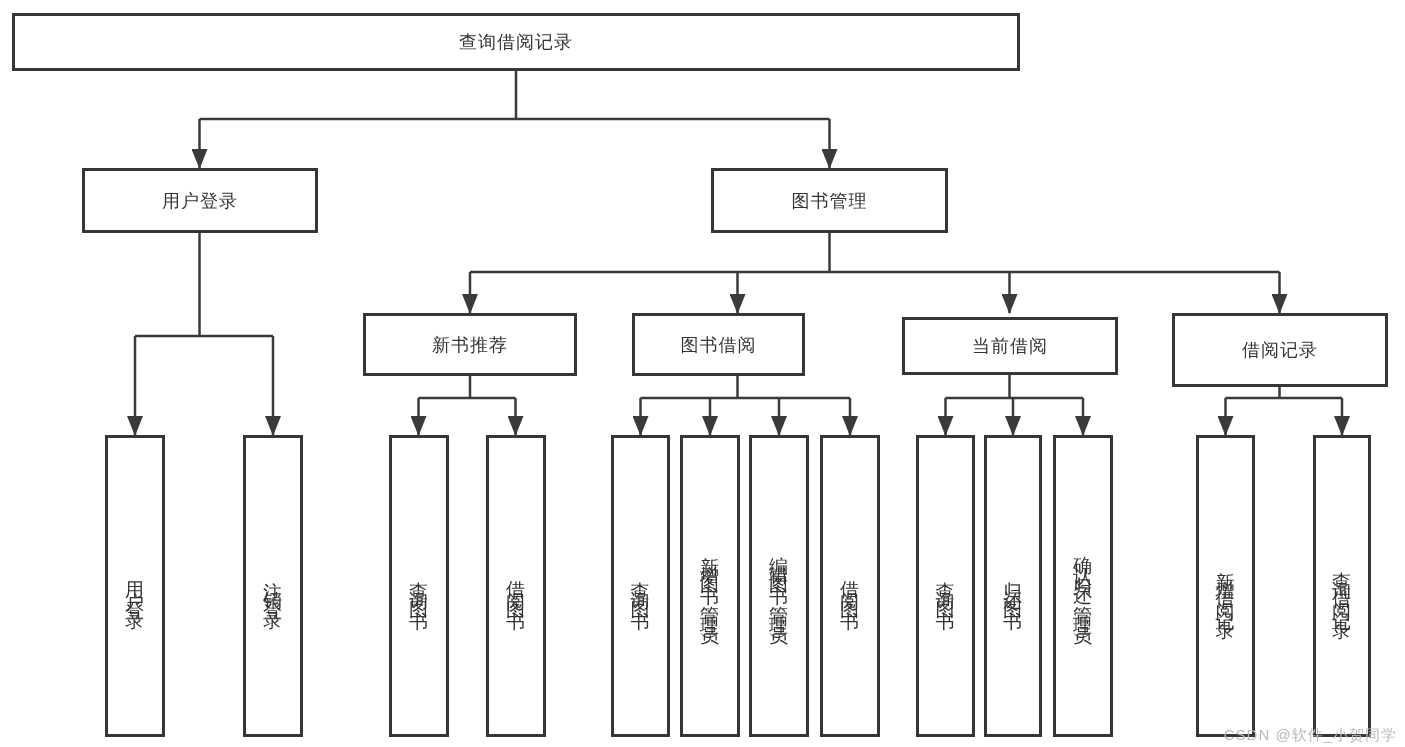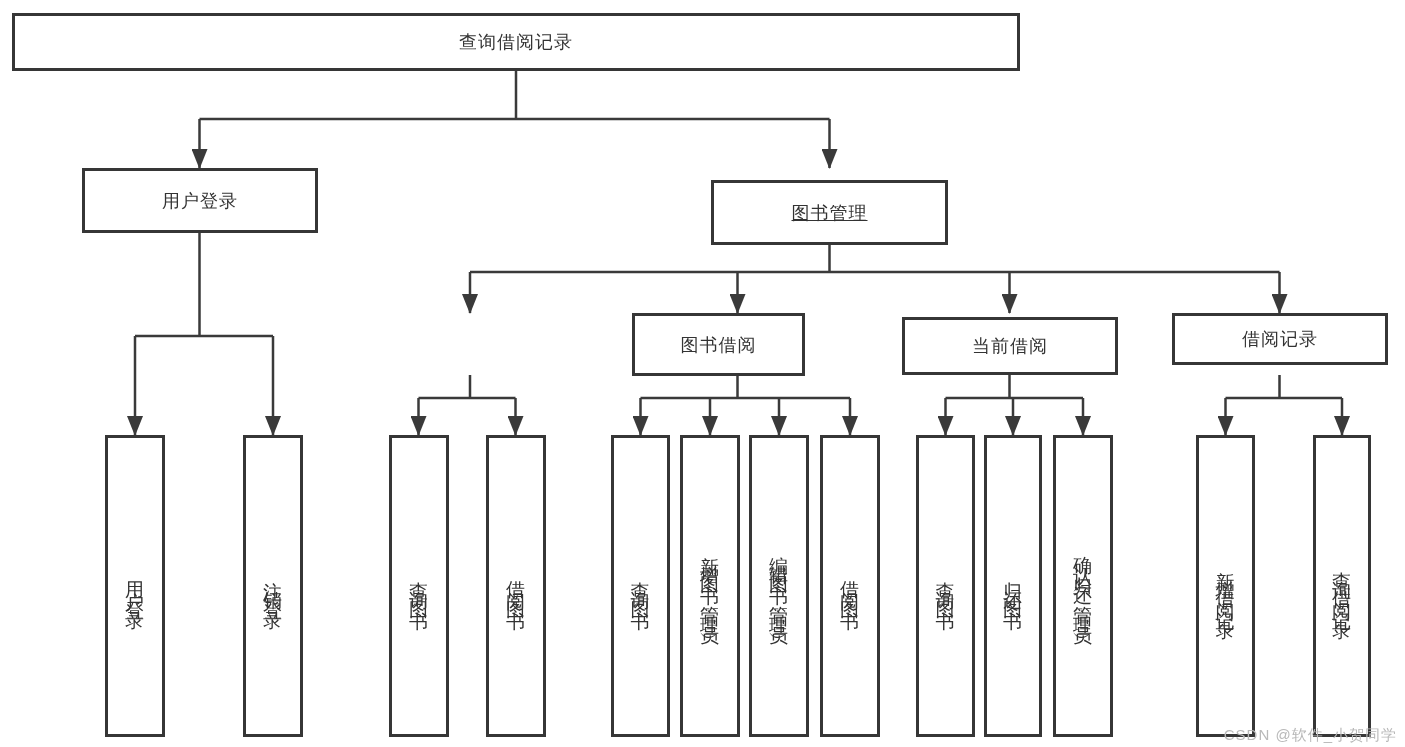--- a/index.html
+++ b/index.html
@@ -34,25 +34,25 @@
   .leaf {
     writing-mode: vertical-lr;
     text-orientation: mixed;
     font-size: 19px;
     letter-spacing: 10px;
     line-height: 1;
   }
   
   .n-root { left: 12px;  top: 13px;  width: 1008px; height: 58px; }
   .n-login{ left: 82px;  top: 168px; width: 236px;  height: 65px; }
-  .n-mgmt { left: 711px; top: 180px; width: 237px;  height: 65px; text-decoration: underline; }
+  .n-mgmt { left: 711px; top: 168px; width: 237px;  height: 65px; }
   .n-nbr  { left: 363px; top: 313px; width: 214px;  height: 63px; }
   .n-bb   { left: 632px; top: 313px; width: 173px;  height: 63px; }
   .n-cb   { left: 902px; top: 317px; width: 216px;  height: 58px; text-align: center; }
-  .n-br   { left: 1172px;top: 313px; width: 216px;  height: 52px; }
+  .n-br   { left: 1172px;top: 313px; width: 216px;  height: 74px; }
   .l-a1 { left: 105px;  top: 435px; width: 60px; height: 302px; }
   .l-a2 { left: 243px;  top: 435px; width: 60px; height: 302px; }
   .l-b1 { left: 389px;  top: 435px; width: 60px; height: 302px; }
   .l-b2 { left: 486px;  top: 435px; width: 60px; height: 302px; }
   .l-c1 { left: 611px;  top: 435px; width: 59px; height: 302px; }
   .l-c2 { left: 680px;  top: 435px; width: 60px; height: 302px; }
   .l-c3 { left: 749px;  top: 435px; width: 60px; height: 302px; }
   .l-c4 { left: 820px;  top: 435px; width: 60px; height: 302px; }
   .l-d1 { left: 916px;  top: 435px; width: 59px; height: 302px; }
   .l-d2 { left: 984px;  top: 435px; width: 58px; height: 302px; }
@@ -116,20 +116,21 @@
       <line x1="1225.5" y1="398" x2="1225.5" y2="435" marker-end="url(#arrow)"></line>
       <line x1="1342" y1="398" x2="1342" y2="435" marker-end="url(#arrow)"></line>
     </g>
   </svg>
 
   <div class="node n-root">查询借阅记录</div>
 
   <div class="node n-login">用户登录</div>
   <div class="node n-mgmt">图书管理</div>
 
+  <div class="node n-nbr">新书推荐</div>
   <div class="node n-bb">图书借阅</div>
   <div class="node n-cb">当前借阅</div>
   <div class="node n-br">借阅记录</div>
 
   <div class="node leaf l-a1">用户登录</div>
   <div class="node leaf l-a2">注销登录</div>
 
   <div class="node leaf l-b1">查询图书</div>
   <div class="node leaf l-b2">借阅图书</div>
 

